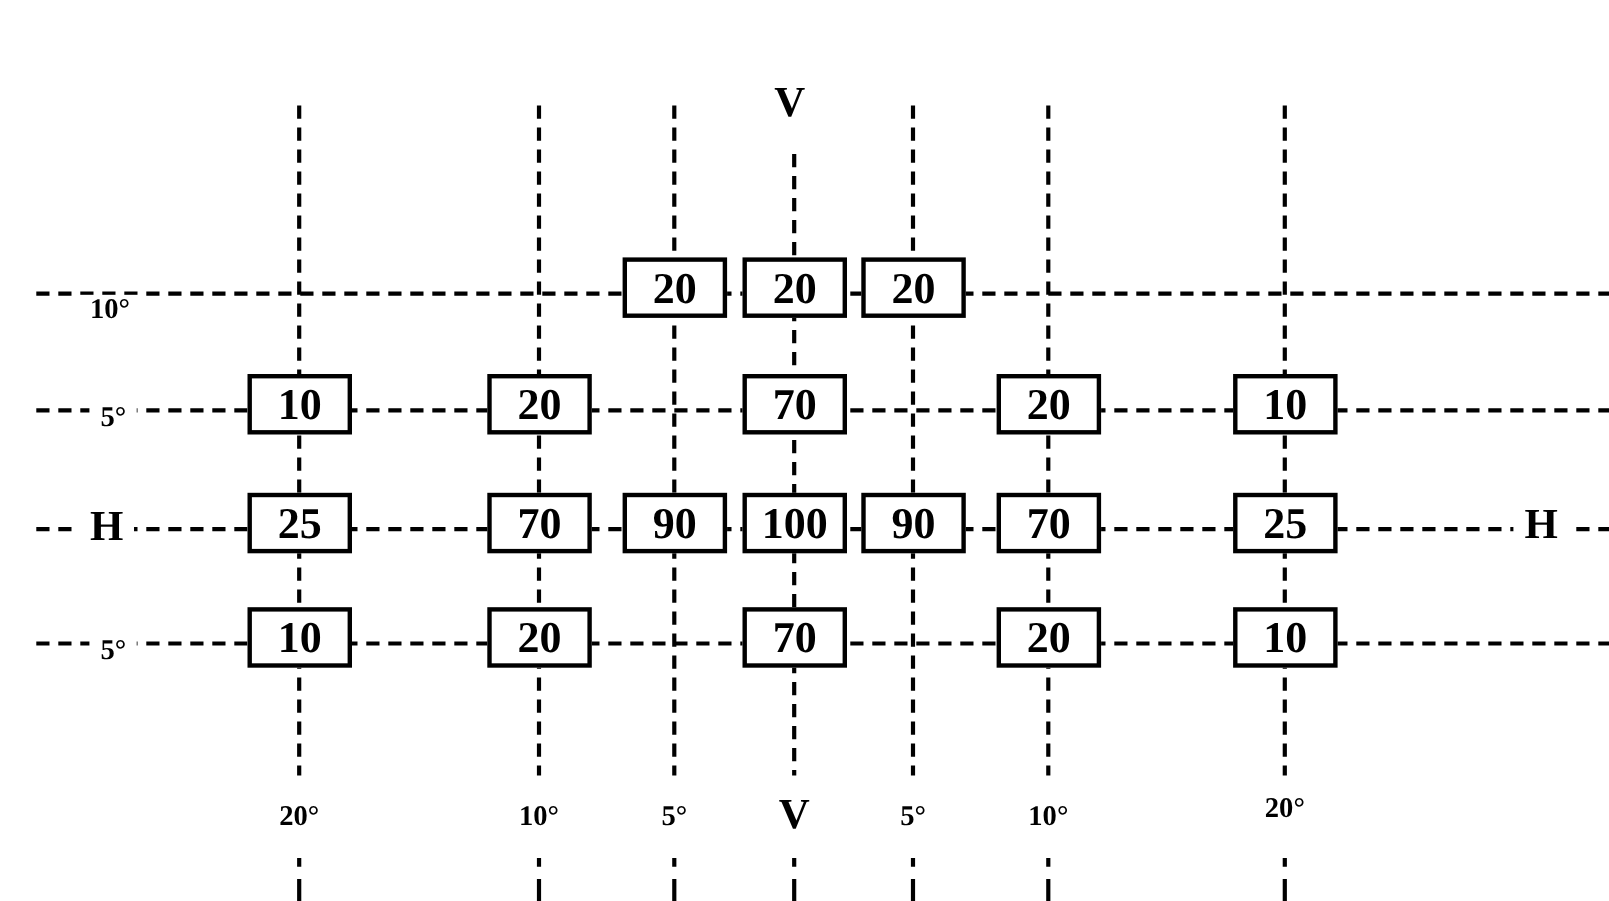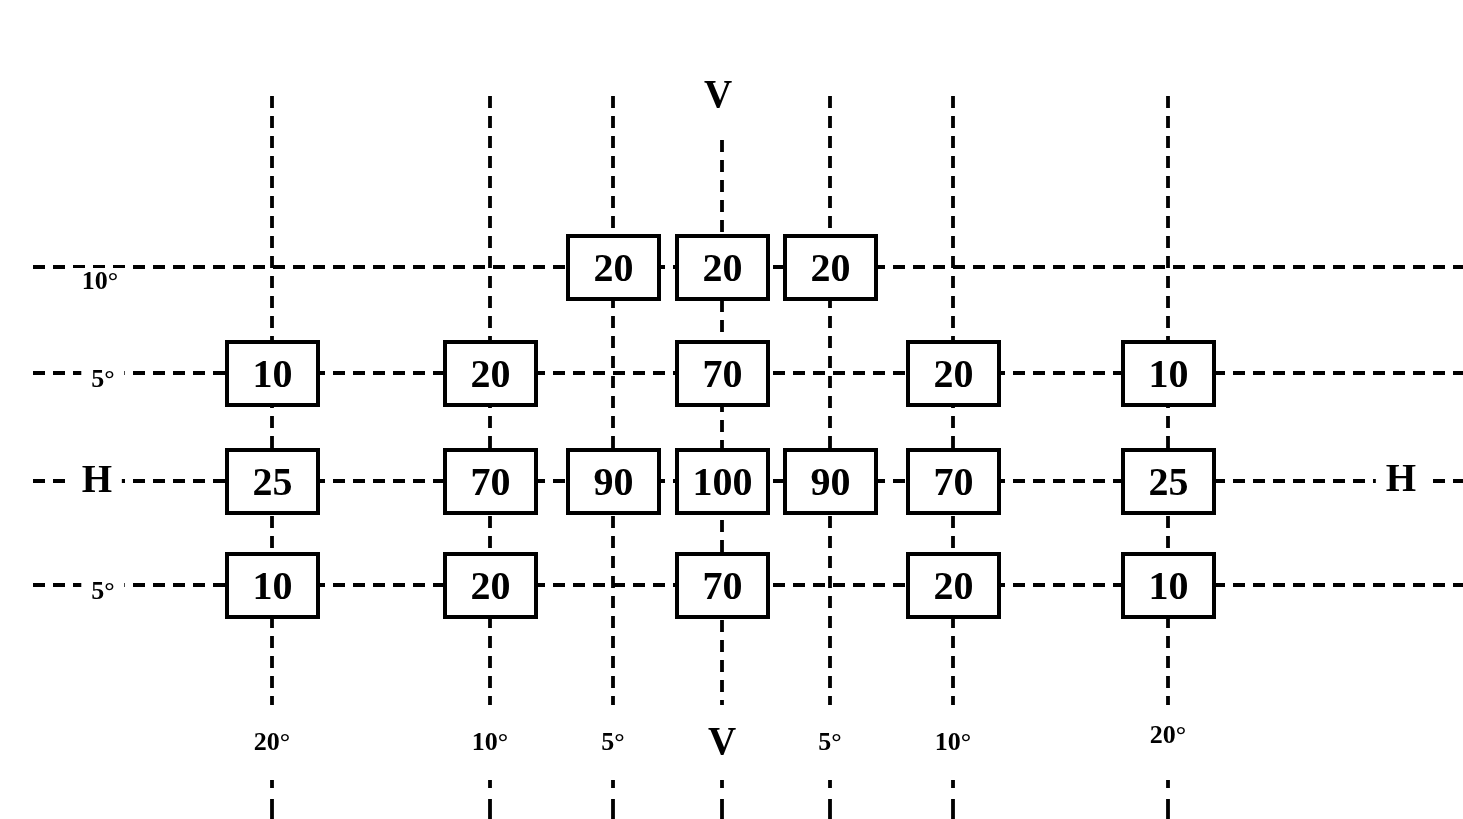--- a/index.html
+++ b/index.html
@@ -7,21 +7,21 @@
     position:relative;
     width:1463px;height:819px;
     background:#ffffff;
     overflow:hidden;
     font-family:"Liberation Serif","DejaVu Serif",serif;
     color:#000;
   }
   #gridlines{position:absolute;left:0;top:0;}
   .vbox{
     position:absolute;
-    width:95px;height:67px;
+    width:95px;height:55px;
     box-sizing:border-box;
     border:4px solid #000;
     background:#fff;
     display:flex;align-items:center;justify-content:center;
     font-size:40px;font-weight:bold;line-height:1;
   }
   .lbl{
     position:absolute;
     transform:translate(-50%,-50%);
     font-weight:bold;

